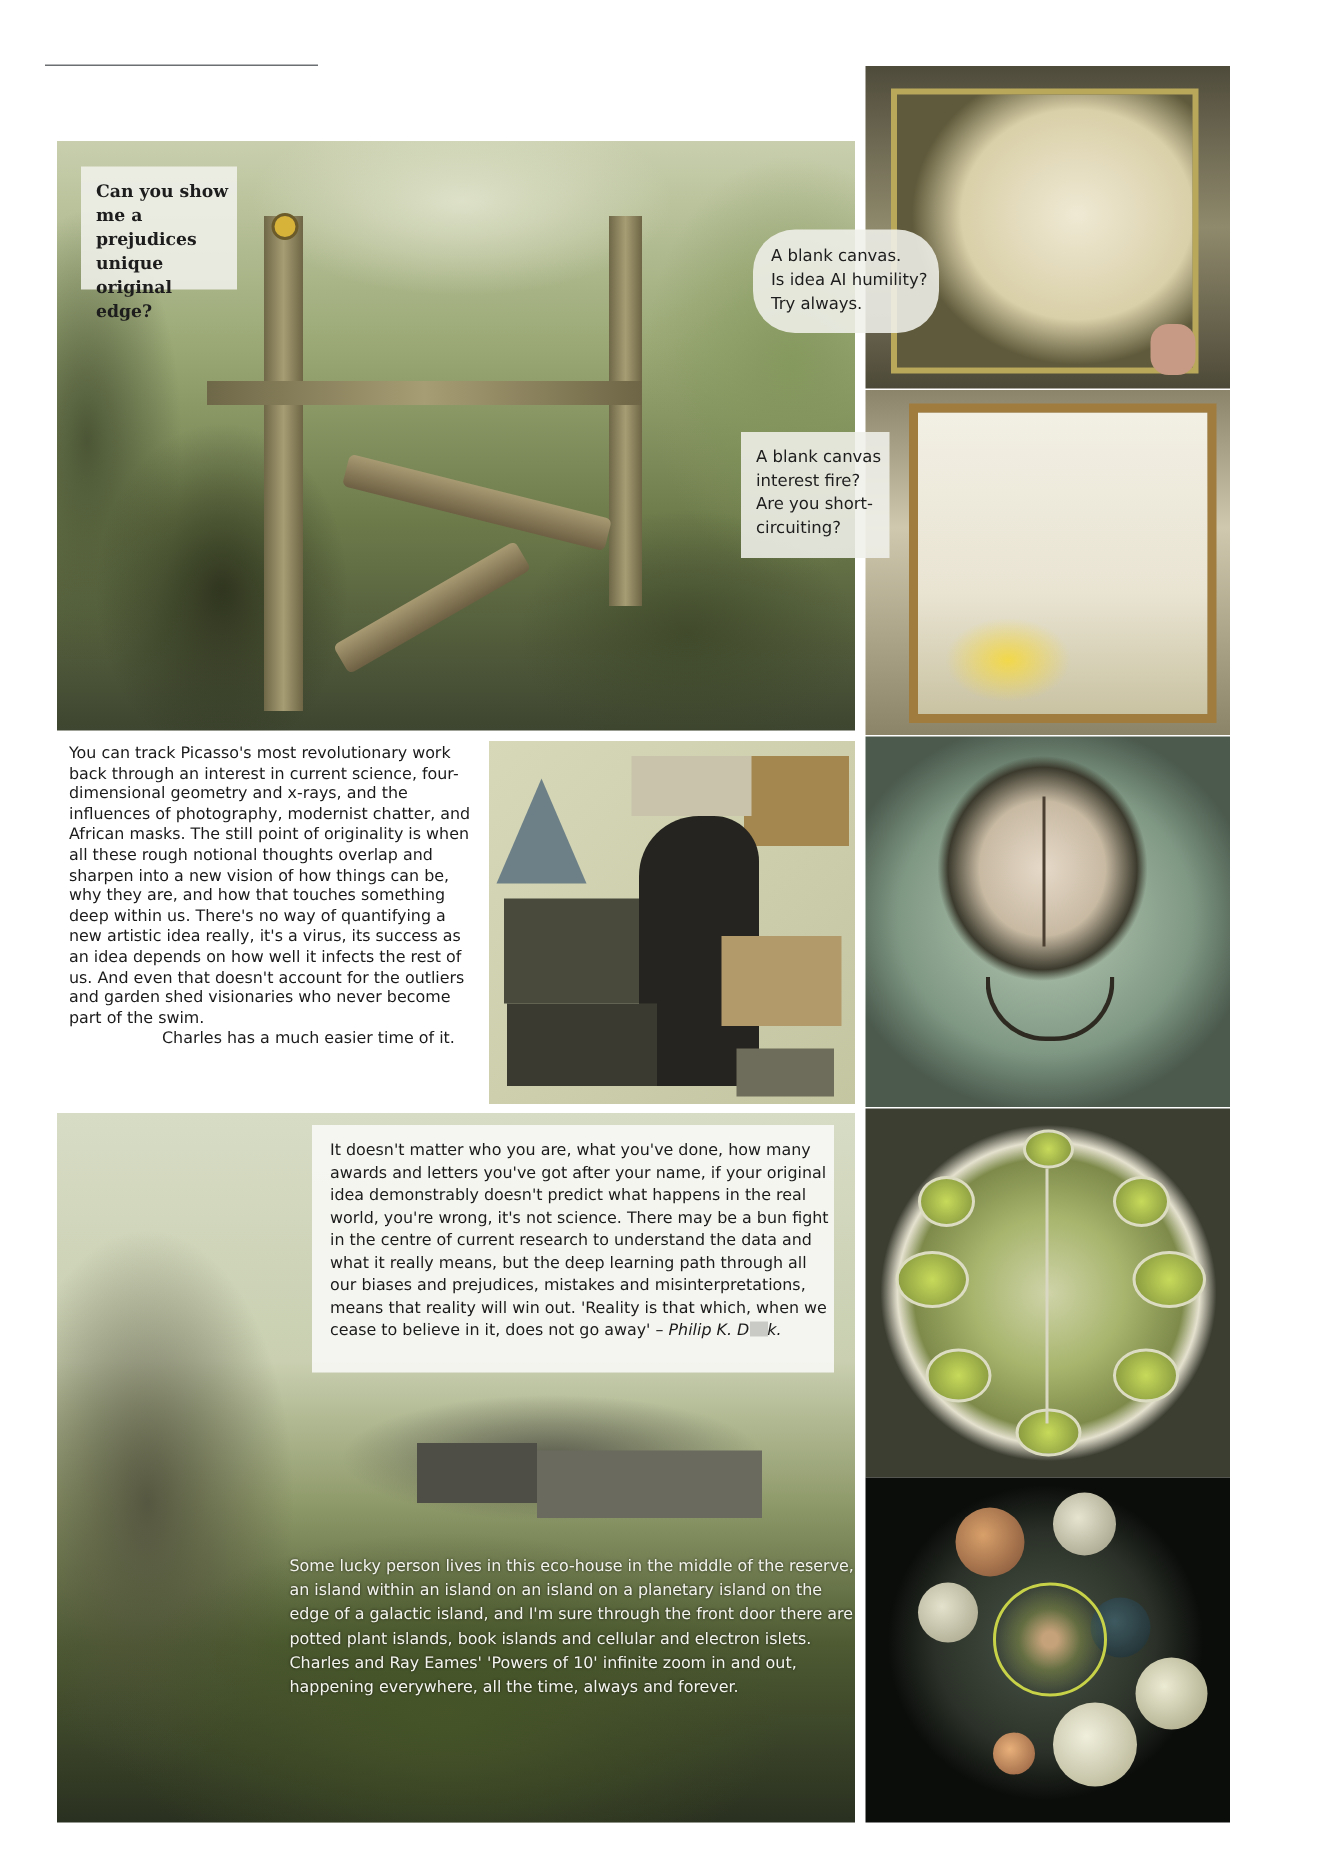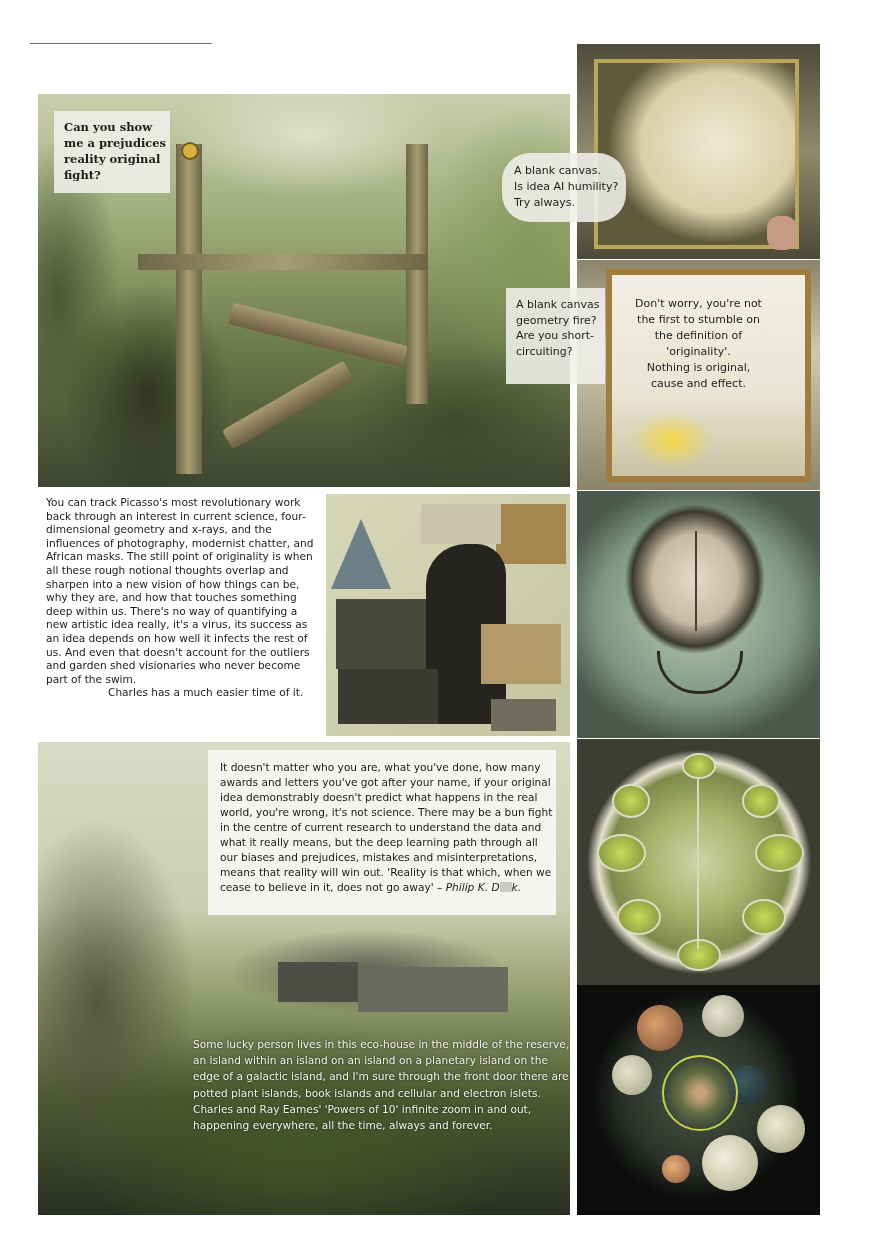--- a/index.html
+++ b/index.html
@@ -14,26 +14,26 @@
       radial-gradient(ellipse 160px 120px at 420px 330px, rgba(60,70,40,.8), transparent 70%),
       radial-gradient(ellipse 200px 90px at 270px 40px, rgba(225,228,205,.9), transparent 70%),
       radial-gradient(ellipse 140px 200px at 490px 150px, rgba(130,150,90,.85), transparent 70%),
       radial-gradient(ellipse 90px 220px at 20px 200px, rgba(70,80,50,.9), transparent 70%),
       linear-gradient(180deg, #c9cfae 0%, #9aa875 35%, #6c7a4a 65%, #3e4530 100%);
   }
   .post { background:linear-gradient(90deg,#6f6848,#a79d74,#6d6545); }
   .plank { background:linear-gradient(180deg,#a89a72,#6d6043); border-radius:4px; }
 
   .caption-box { background:rgba(240,240,235,0.88); color:#1d1d1d; }
-  .cap1 { left:54px; top:111px; width:116px; height:82px; padding:8px 0 0 10px; box-sizing:border-box;
+  .cap1 { left:54px; top:111px; width:104px; height:82px; padding:8px 0 0 10px; box-sizing:border-box;
     font-family:"DejaVu Serif", serif; font-weight:bold; font-size:11.5px; line-height:16px; }
   .cap2 { left:502px; top:153px; width:124px; height:69px; padding:10px 0 0 12px; box-sizing:border-box;
     font-size:11px; line-height:16px;border-radius:28px; }
-  .cap3 { left:494px; top:288px; width:99px; height:96px; padding:9px 0 0 10px; box-sizing:border-box;
-    font-size:11px; line-height:15.5px;margin-left:12px; }
+  .cap3 { left:494px; top:288px; width:99px; height:84px; padding:9px 0 0 10px; box-sizing:border-box;
+    font-size:11px; line-height:15.5px; }
 
   
   .rc { left:577px; width:243px; }
   .canvas1 { top:44px; height:215px;
     background:
       linear-gradient(180deg,#4f4b3b,#8f8a6c 50%,#4d4938); }
   .canvas1 .frame { position:absolute; left:17px; top:15px; width:205px; height:190px;
     border:4px solid #b9a85a; box-sizing:border-box;
     background: radial-gradient(ellipse 110px 100px at 120px 80px, #efe9d4, #d9cfa8 70%, #5f5a3b 100%); }
   .canvas2 { top:260px; height:230px;
@@ -86,50 +86,42 @@
   <div class="abs post" style="left:368px;top:50px;width:22px;height:260px;"></div>
   <div class="abs post" style="left:100px;top:160px;width:290px;height:16px;"></div>
   <div class="abs plank" style="left:190px;top:230px;width:180px;height:22px;transform:rotate(14deg);"></div>
   <div class="abs plank" style="left:180px;top:300px;width:140px;height:22px;transform:rotate(-30deg);"></div>
   <div class="abs" style="left:143px;top:48px;width:14px;height:14px;border-radius:50%;background:#d7b33a;border:2px solid #6b5a2a;"></div>
 </div>
 
 <div class="abs caption-box cap1">
   <div>Can you show</div>
   <div>me a prejudices</div>
-  <div>reality original</div>
-  <div>fight?</div>
+  <div>unique original</div>
+  <div>edge?</div>
 </div>
 
 <div class="abs rc canvas1">
   <div class="frame"></div>
   <div class="abs" style="left:190px;top:172px;width:30px;height:34px;border-radius:12px;background:#c69a84;"></div>
 </div>
 
 <div class="abs caption-box cap2">
   <div>A blank canvas.</div>
   <div>Is idea AI humility?</div>
   <div>Try always.</div>
 </div>
 
 <div class="abs rc canvas2">
   <div class="frame"></div>
-  <div class="cap4">
-    <div>Don't worry, you're not</div>
-    <div>the first to stumble on</div>
-    <div>the definition of</div>
-    <div>'originality'.</div>
-    <div>Nothing is original,</div>
-    <div>cause and effect.</div>
-  </div>
 </div>
 
 <div class="abs caption-box cap3">
   <div>A blank canvas</div>
-  <div>geometry fire?</div>
+  <div>interest fire?</div>
   <div>Are you short-</div>
   <div>circuiting?</div>
 </div>
 
 <div class="abs rc brain">
   <div class="abs" style="left:118px;top:40px;width:2px;height:100px;background:#4a3f30;"></div>
   <div class="abs" style="left:80px;top:160px;width:80px;height:40px;border:3px solid #2e2a22;border-top:none;border-radius:0 0 40px 40px;"></div>
 </div>
 
 <div class="abs rc cell">

